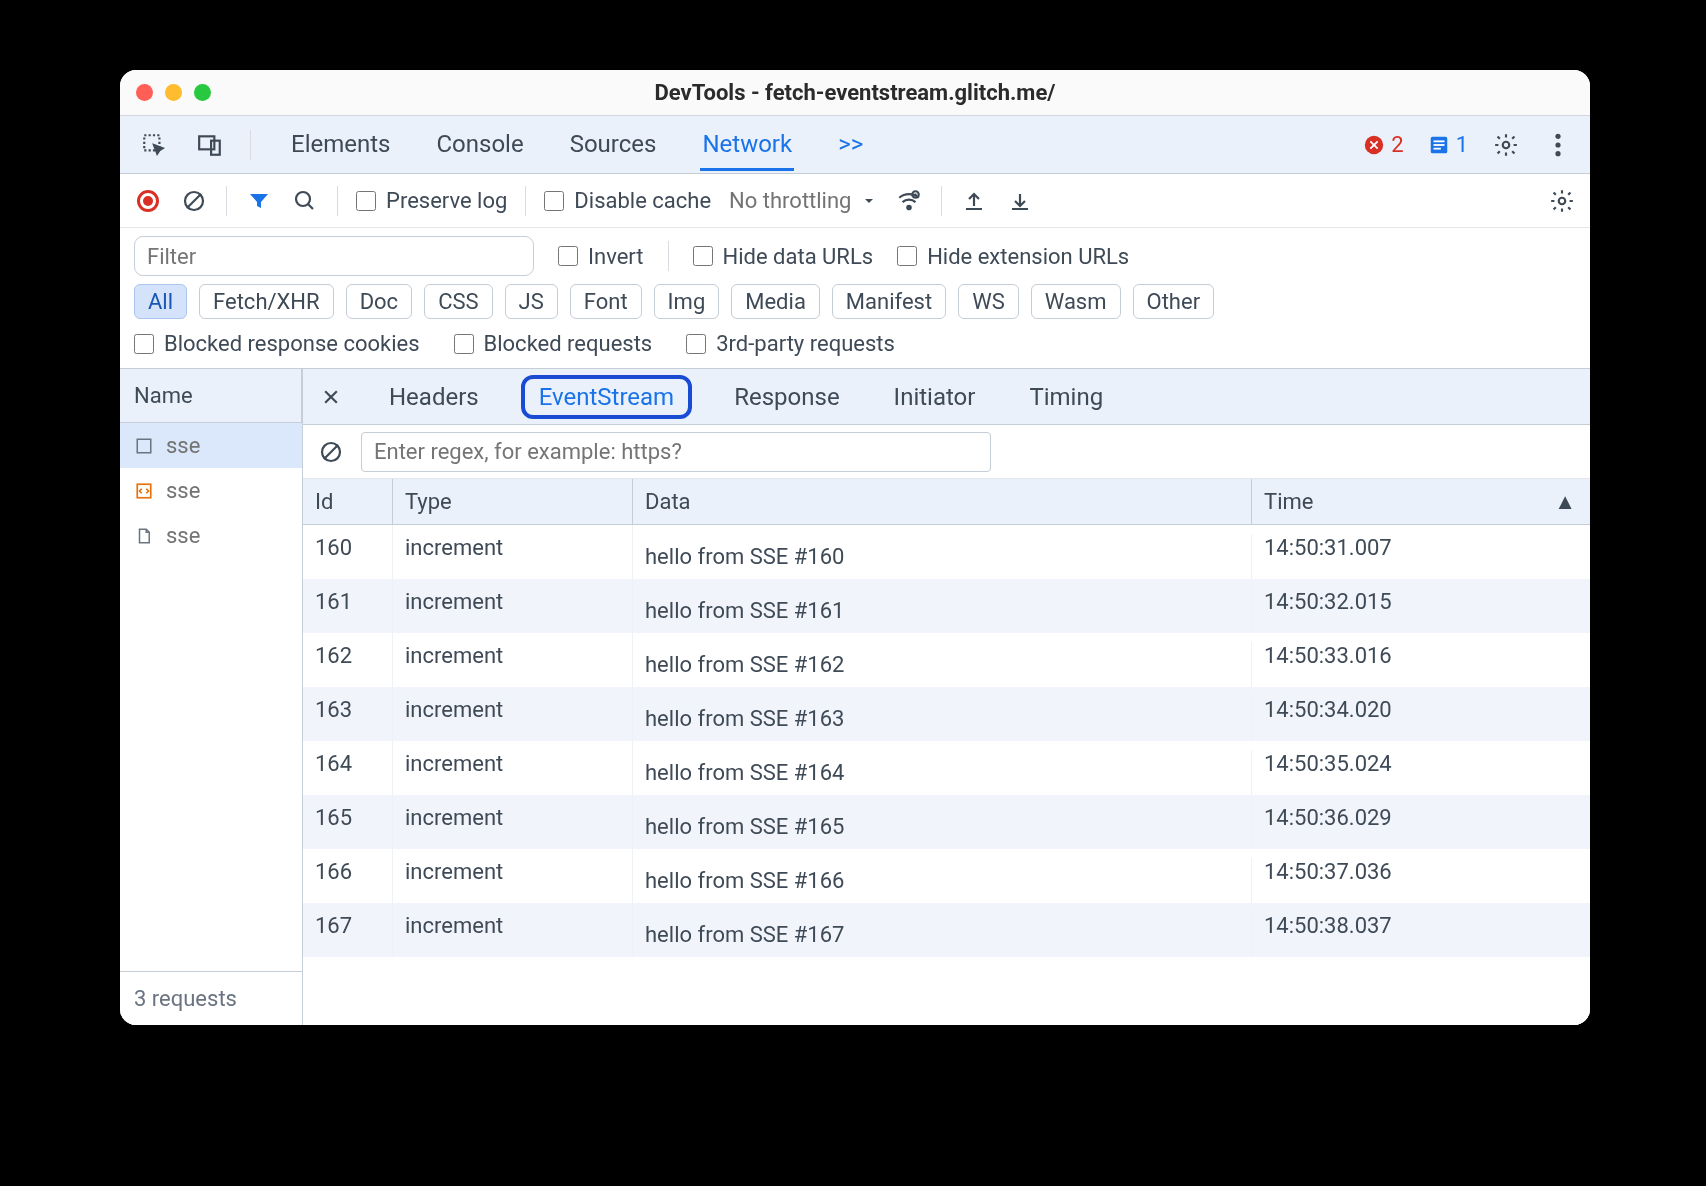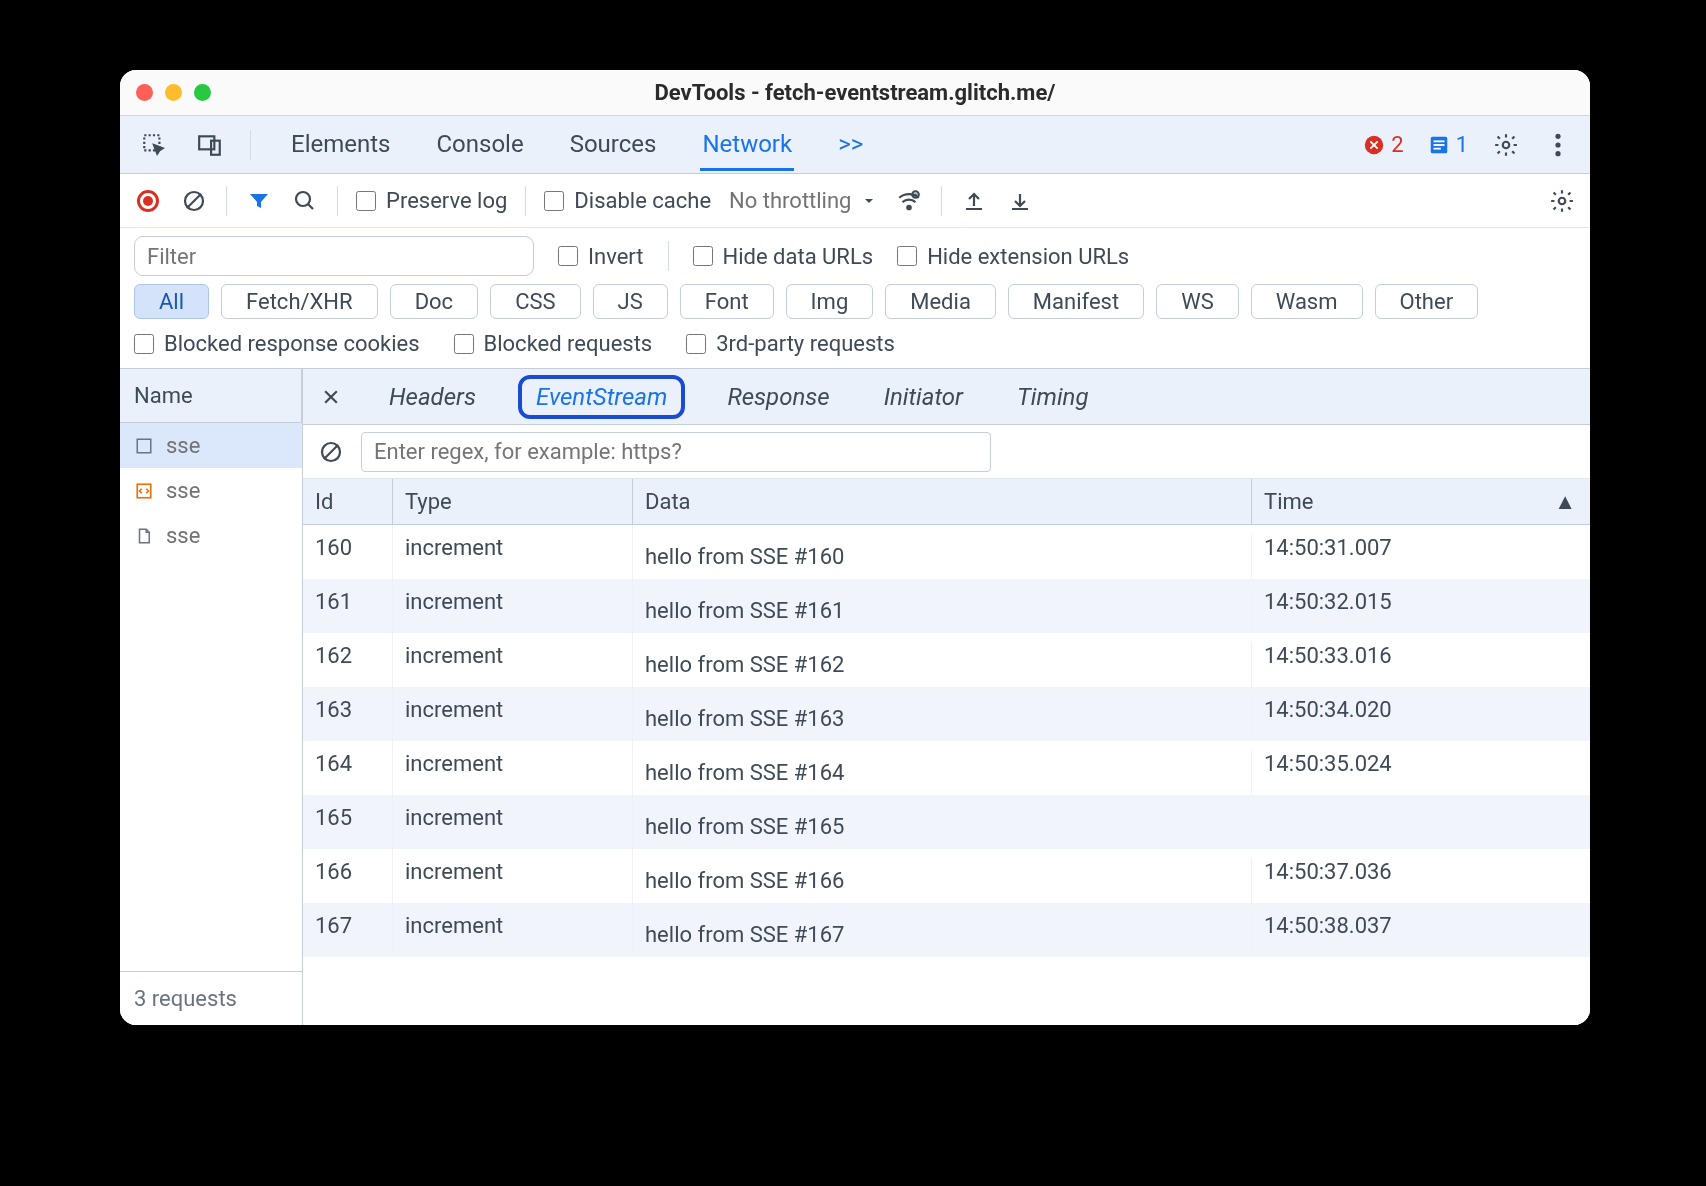--- a/index.html
+++ b/index.html
@@ -29,37 +29,37 @@
   .ibtn { display:flex; align-items:center; justify-content:center; width:28px; height:28px; color:#3f4a57; }
   .sep { width:1px; height:30px; background:#d8dbe0; }
   .cb { display:flex; align-items:center; gap:10px; font-size:22px; color:#3f4a57; }
   .cb input { width:20px; height:20px; }
   .spacer { flex:1; }
   .throttle { display:flex; align-items:center; gap:10px; font-size:22px; color:#737373; }
 
   .toolbar2 { padding: 8px 14px 2px 14px; display:flex; align-items:center; gap:24px; flex-wrap:wrap; border-bottom: none; }
   .filter { width:400px; height:40px; border:1px solid #c5cdd7; border-radius:9px; padding:0 12px; font-size:22px; color:#3f4a57; }
   .chiprow { padding: 6px 14px 6px 14px; display:flex; gap:12px; flex-wrap:wrap; }
-  .chip { font-size:22px; padding:4px 24px; border:1px solid #c5cdd7; border-radius:6px; color:#3f4a57; background:#fff; cursor:pointer; }
+  .chip { font-size:22px; padding:4px 13px; border:1px solid #c5cdd7; border-radius:6px; color:#3f4a57; background:#fff; cursor:pointer; }
   .chip.active { background:#d4e3fa; border-color:#aac6ef; color:#1a57b5; }
   .checksrow { padding: 6px 14px 12px 14px; display:flex; gap:34px; border-bottom:1px solid #c5cdd7; }
 
   .main { flex:1; display:flex; height:0; background:#d9e4f2; }
   .left { width:183px; display:flex; flex-direction:column; border-right:1px solid #c5cdd7; background:#fff; }
   .left-head { background:#eaf1fb; font-size:22px; color:#3f4a57; padding:14px 14px; border-bottom:1px solid #c5cdd7; border-right:1px solid #c5cdd7;}
   .left-list { flex:1; overflow:auto; }
   .req { display:flex; align-items:center; gap:12px; padding:10px 14px; font-size:22px; color:#737373; cursor:pointer; }
   .req.selected { background:#dbe7fa; }
   .ricon { width:20px; height:20px; display:flex; align-items:center; justify-content:center; }
   .left-foot { border-top:1px solid #c5cdd7; padding:14px 14px; font-size:22px; color:#6a7380; }
 
   .rightpane { flex:1; display:flex; flex-direction:column; background:#fff; }
   .detail-tabs { height:56px; display:flex; align-items:center; gap:30px; padding:0 12px; background:#eaf1fb; border-bottom:1px solid #c5cdd7; font-size:24px; color:#3f4a57;}
   .close { font-size:22px; color:#3f4a57; padding:0 6px; cursor:pointer; }
-  .dtab { padding:8px 12px; cursor:pointer;font-style:italic; }
+  .dtab { padding:8px 12px; cursor:pointer; }
   .dtab.highlight { color:#1a73e8; border:4px solid #1a4cd3; border-radius:12px; padding:4px 14px; }
 
   .es-toolbar { height:54px; display:flex; align-items:center; gap:16px; padding:0 14px; border-bottom:1px solid #e3e6eb; }
   .regex { flex:0 0 630px; height:40px; border:1px solid #c5cdd7; border-radius:4px; font-size:22px; color:#3f4a57; padding:0 12px; }
 
   .grid { flex:1; overflow:auto; }
   .gridhead { display:flex; background:#eaf1fb; border-bottom:1px solid #c5cdd7; font-size:22px; color:#3f4a57; }
   .gcol { padding:10px 12px; border-right:1px solid #c5cdd7; }
   .gcol.c-id { width:90px; }
   .gcol.c-type { width:240px; }
@@ -356,20 +356,21 @@
               <div class="grow">
                 <div class="gcell c-id">164</div>
                 <div class="gcell c-type">increment</div>
                 <div class="gcell c-data">hello from SSE #164</div>
                 <div class="gcell c-time">14:50:35.024</div>
               </div>
               <div class="grow">
                 <div class="gcell c-id">165</div>
                 <div class="gcell c-type">increment</div>
                 <div class="gcell c-data">hello from SSE #165</div>
+                <div class="gcell c-time">14:50:36.029</div>
               </div>
               <div class="grow">
                 <div class="gcell c-id">166</div>
                 <div class="gcell c-type">increment</div>
                 <div class="gcell c-data">hello from SSE #166</div>
                 <div class="gcell c-time">14:50:37.036</div>
               </div>
               <div class="grow">
                 <div class="gcell c-id">167</div>
                 <div class="gcell c-type">increment</div>

